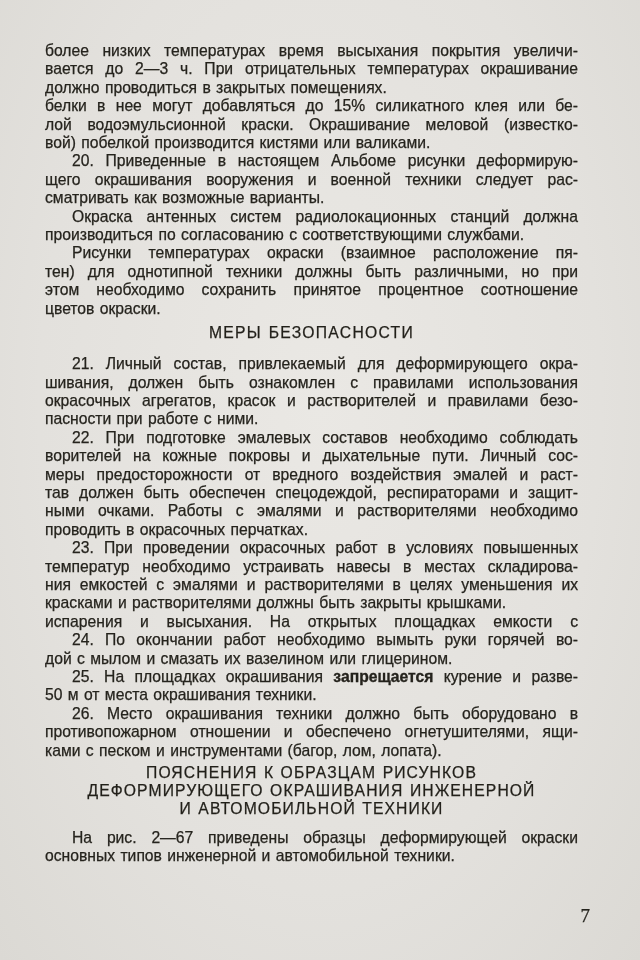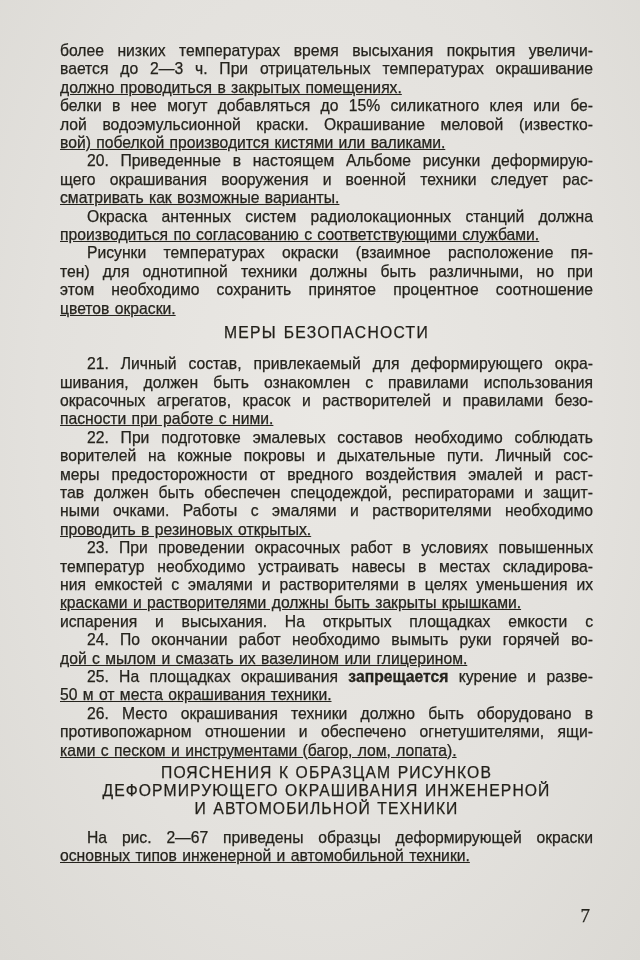--- a/index.html
+++ b/index.html
@@ -13,39 +13,38 @@
     height: 960px;
     overflow: hidden;
     background-color: #e3e1dd;
     background-image: radial-gradient(ellipse at 50% 42%, #eae8e4 0%, #e3e1dd 62%, #dbd9d4 100%);
     color: #25231d;
     font-family: "Liberation Sans", "DejaVu Sans", sans-serif;
     -webkit-text-stroke: 0.25px #25231d;
   }
   .flow {
     position: absolute;
-    left: 60px;
+    left: 45px;
     top: 42px;
     width: 533px;
   }
   .para { margin: 0; }
   .line {
     font-size: 15.7px;
     line-height: 18.4px;
     min-height: 18.4px;
     text-align: justify;
     text-align-last: justify;
     word-spacing: 1px;
     white-space: nowrap;
   }
   .para .line { white-space: normal; }
   .para .line.last {
     text-align: right;
     text-align-last: left;
-    text-decoration: underline;
   }
   .line.indent { text-indent: 27px; }
   .bold { font-weight: 700; -webkit-text-stroke: 0.3px #1d1b15; }
   .heading { font-weight: 400; color: #211f19; }
   .heading .line {
     text-align: center;
     text-align-last: center;
     white-space: normal;
   }
   .heading.h1 {
@@ -109,21 +108,21 @@
         <div class="line">шивания, должен быть ознакомлен с правилами использования</div>
         <div class="line">окрасочных агрегатов, красок и растворителей и правилами безо-</div>
         <div class="line last">пасности при работе с ними.</div>
       </div>
       <div class="para">
         <div class="line indent">22. При подготовке эмалевых составов необходимо соблюдать</div>
         <div class="line">ворителей на кожные покровы и дыхательные пути. Личный сос-</div>
         <div class="line">меры предосторожности от вредного воздействия эмалей и раст-</div>
         <div class="line">тав должен быть обеспечен спецодеждой, респираторами и защит-</div>
         <div class="line">ными очками. Работы с эмалями и растворителями необходимо</div>
-        <div class="line last">проводить в резиновых открытых.</div>
+        <div class="line last">проводить в окрасочных перчатках.</div>
       </div>
       <div class="para">
         <div class="line indent">23. При проведении окрасочных работ в условиях повышенных</div>
         <div class="line">температур необходимо устраивать навесы в местах складирова-</div>
         <div class="line">ния емкостей с эмалями и растворителями в целях уменьшения их</div>
         <div class="line last">красками и растворителями должны быть закрыты крышками.</div>
         <div class="line">испарения и высыхания. На открытых площадках емкости с</div>
       </div>
       <div class="para">
         <div class="line indent">24. По окончании работ необходимо вымыть руки горячей во-</div>

